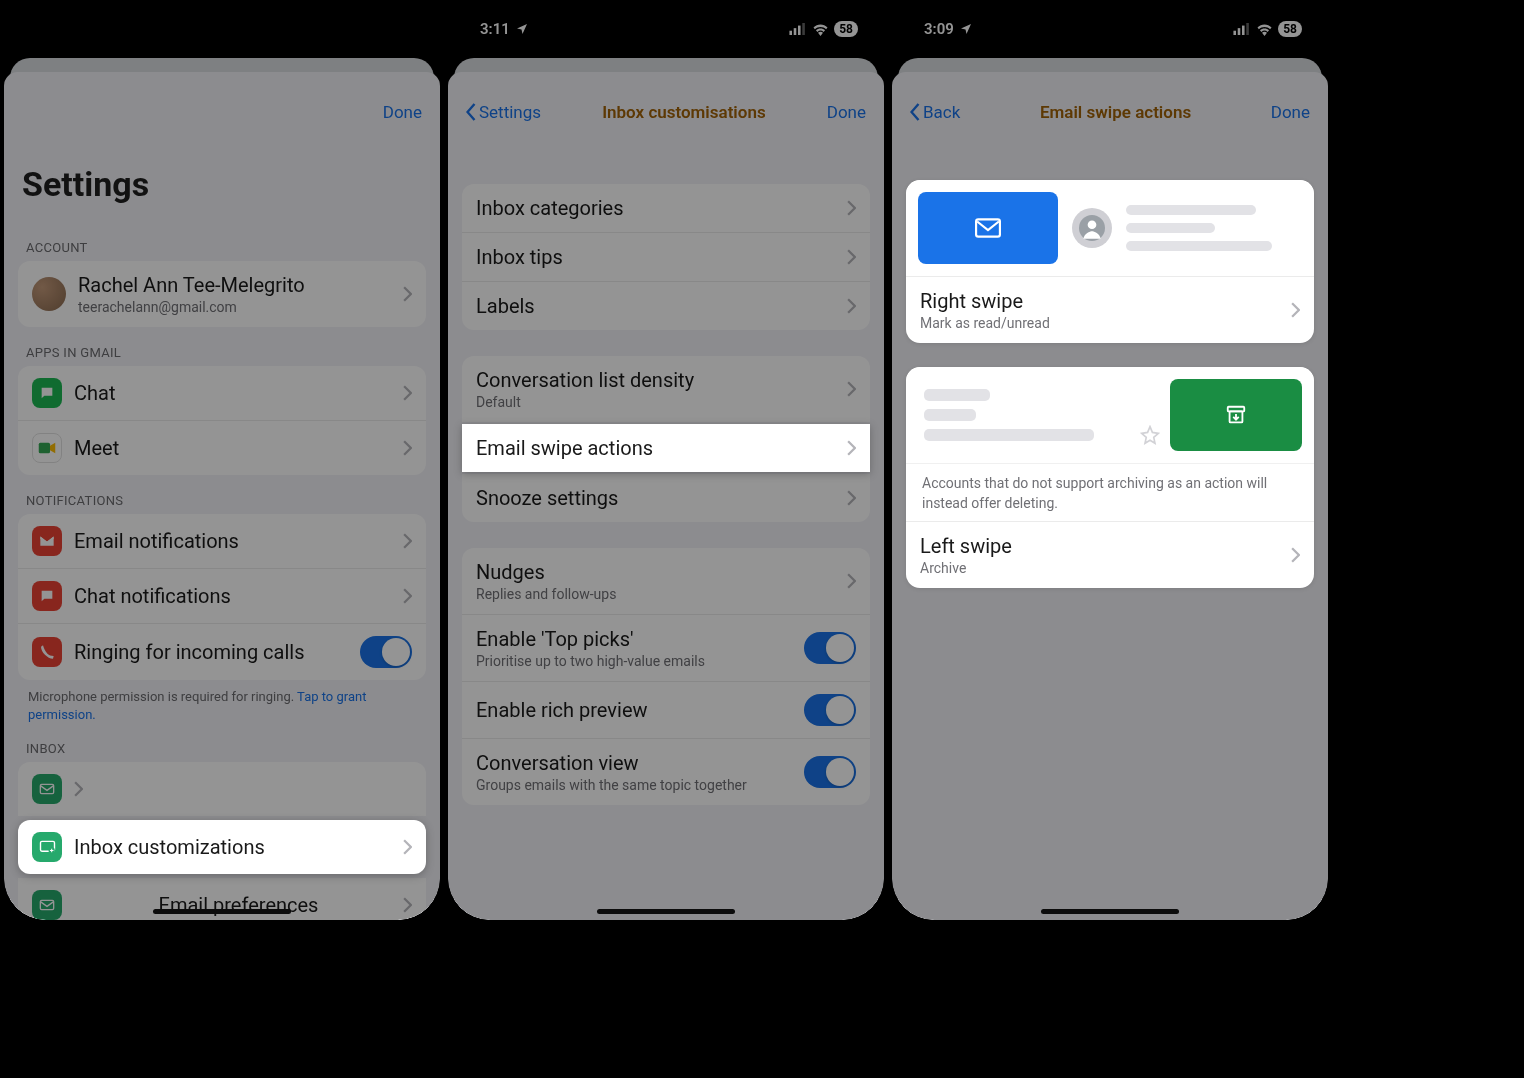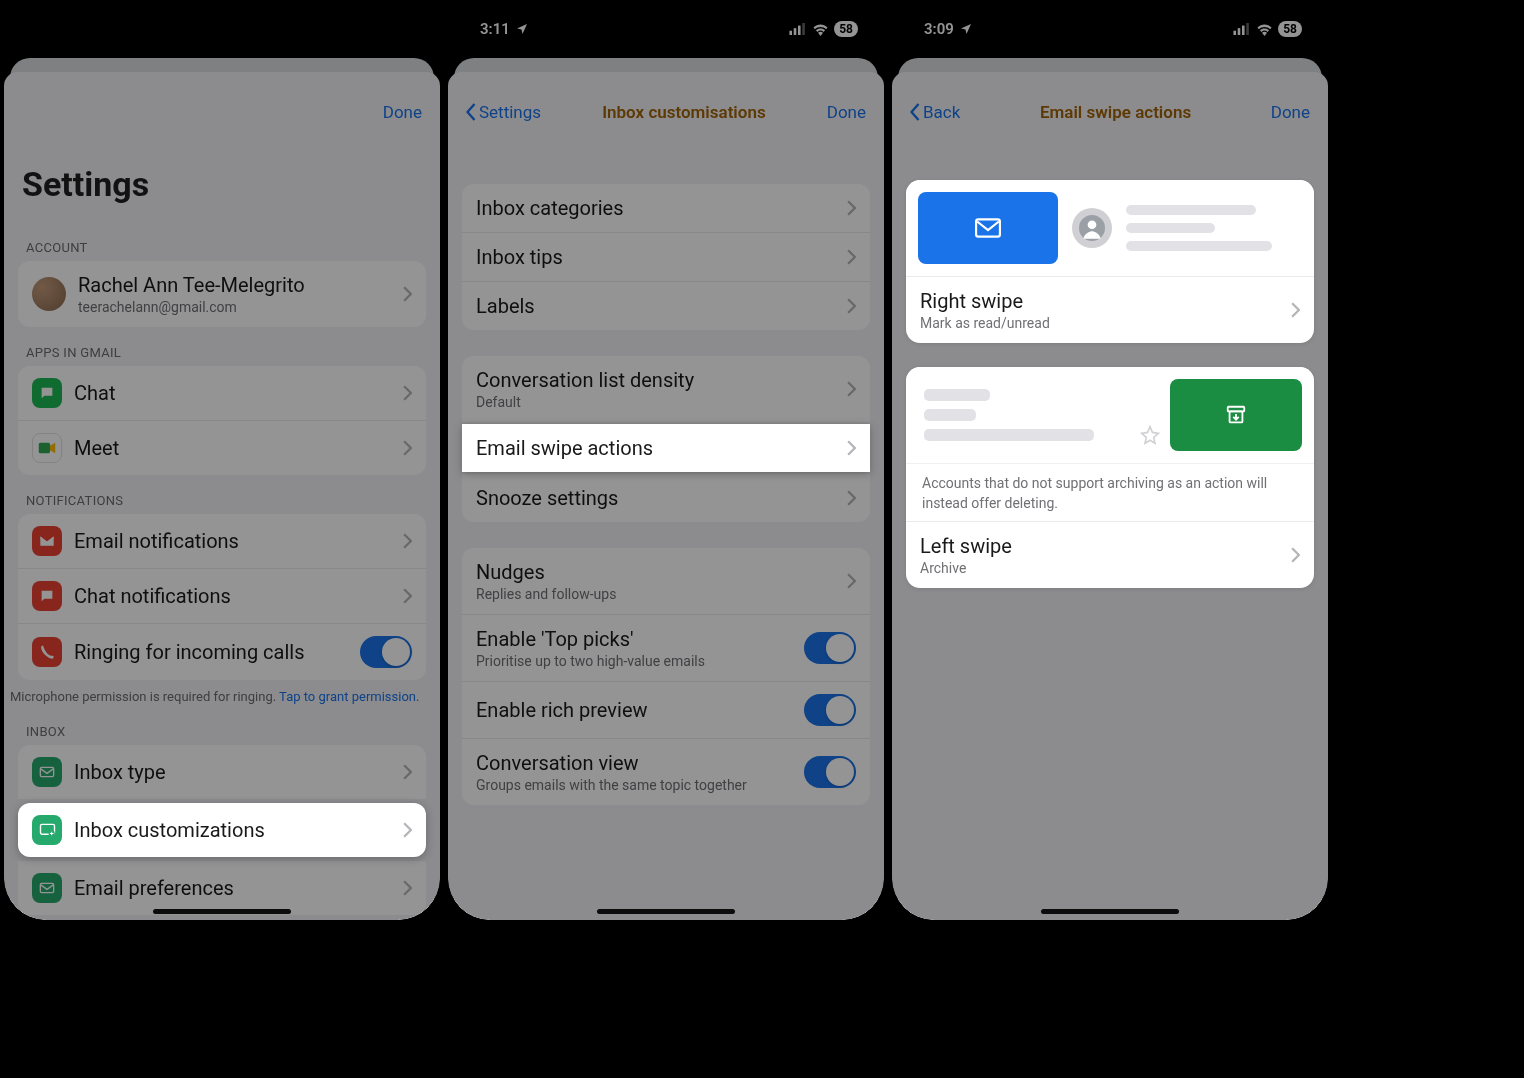--- a/index.html
+++ b/index.html
@@ -24,21 +24,21 @@
   .row + .row { border-top:1px solid rgba(0,0,0,0.08); }
   .row-main { flex:1; min-width:0; }
   .row-title { font-size:20px; color:#1a1a1a; }
   .row-sub { font-size:14px; color:#707075; margin-top:2px; }
   .chev { color:#b4b4b9; }
   .icon-box { width:30px; height:30px; border-radius:8px; display:flex; align-items:center; justify-content:center; margin-right:12px; flex-shrink:0; }
   .icon-green { background:#1db954; }
   .icon-green2 { background:#26a96c; }
   .icon-red { background:#ea4335; }
   .avatar { width:34px; height:34px; border-radius:50%; background:radial-gradient(circle at 30% 30%, #c49a7a, #8a6a50); margin-right:12px; flex-shrink:0; }
-  .note { font-size:13px; color:#6b6b6f; padding:8px 6px 0; line-height:1.35; }
+  .note { font-size:13px; color:#6b6b6f; padding:8px 24px 0; line-height:1.35; }
   .note a { color:#1a73e8; text-decoration:none; }
   .toggle { width:52px; height:32px; border-radius:16px; position:relative; }
   .toggle.on { background:#1a73e8; }
   .toggle .knob { position:absolute; top:2px; width:28px; height:28px; background:#fff; border-radius:50%; box-shadow:0 1px 3px rgba(0,0,0,0.2); }
   .toggle.on .knob { right:2px; }
   .highlight { position:relative; z-index:60; border-radius:12px; box-shadow:0 2px 8px rgba(0,0,0,0.25); background:#fff; margin:0 14px; }
   .home-ind { position:absolute; bottom:6px; left:50%; transform:translateX(-50%); width:138px; height:5px; background:#0c0c0c; border-radius:3px; z-index:70; }
   
   .gap { height:26px; }
   
@@ -166,23 +166,20 @@
 
     <div class="section-label">INBOX</div>
     <div class="group" style="border-radius:12px 12px 0 0; margin-bottom:0;">
       <div class="row">
         <div class="icon-box icon-green2">
           <svg width="16" height="12" viewBox="0 0 24 18">
                 <rect x="2" y="2" width="20" height="14" rx="2" fill="none" stroke="#fff" stroke-width="2"></rect>
                 <path d="M2 4l10 7 10-7" fill="none" stroke="#fff" stroke-width="2"></path>
               </svg>
         </div>
-        <div class="row-main">
-              <div class="row-title">Inbox type</div>
-            </div>
         <svg class="chev" width="9" height="16" viewBox="0 0 8 14">
               <path fill="none" stroke="currentColor" stroke-width="2" d="M1 1l6 6-6 6"></path>
             </svg>
       </div>
     </div>
 
     <div class="highlight" style="border-radius:12px; margin-top:4px; margin-bottom:4px;">
       <div class="row" style="border-top:none;">
         <div class="icon-box icon-green2">
           <svg width="17" height="14" viewBox="0 0 24 20">
@@ -192,21 +189,21 @@
               </svg>
         </div>
         <div class="row-main">
               <div class="row-title">Inbox customizations</div>
             </div>
         <svg class="chev" width="9" height="16" viewBox="0 0 8 14">
               <path fill="none" stroke="currentColor" stroke-width="2" d="M1 1l6 6-6 6"></path>
             </svg>
       </div>
     </div>
-    <div class="group" style="border-radius:0 0 12px 12px; margin-top:0;">
+    <div class="group" style="border-radius:0 0 12px 12px; margin-top:0;text-align:center;">
       <div class="row" style="border-top:none;">
         <div class="icon-box icon-green2">
           <svg width="16" height="12" viewBox="0 0 24 18">
                 <rect x="2" y="2" width="20" height="14" rx="2" fill="none" stroke="#fff" stroke-width="2"></rect>
                 <path d="M2 4l10 7 10-7" fill="none" stroke="#fff" stroke-width="2"></path>
               </svg>
         </div>
         <div class="row-main">
               <div class="row-title">Email preferences</div>
             </div>

